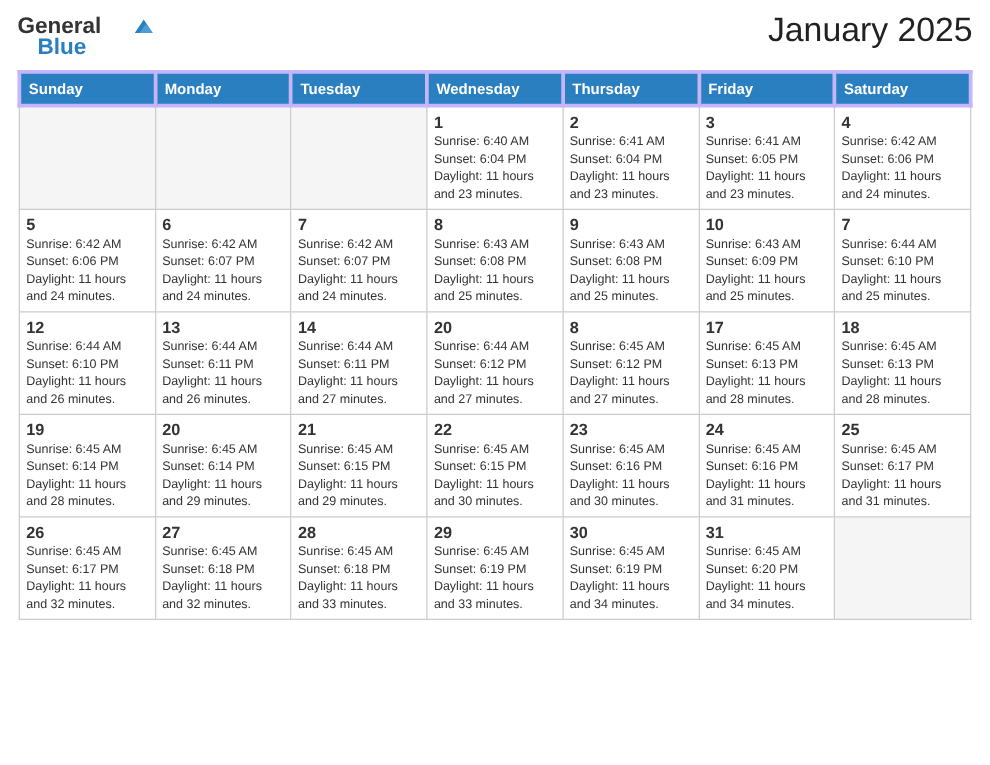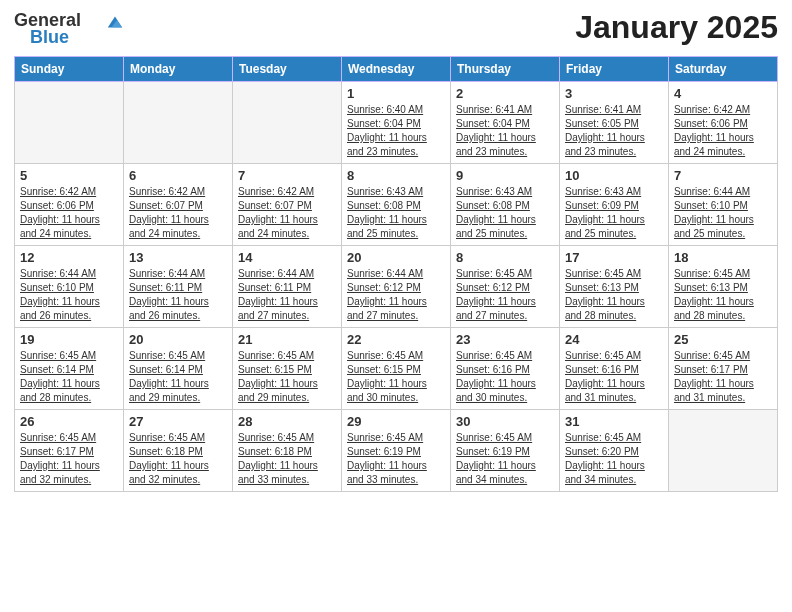--- a/index.html
+++ b/index.html
@@ -40,42 +40,42 @@
     }
     .logo-icon {
       width: 18px;
       height: 18px;
       margin-left: 1px;
     }
     .title-block {
       text-align: right;
     }
     .calendar-title {
-      font-size: 32px;
-      font-weight: bold;
+      font-size: 27px;
+      font-weight: normal;
       color: #222;
       line-height: 1.1;
     }
     .calendar-subtitle {
       font-size: 15px;
       color: #555;
     }
     table {
       width: 100%;
       border-collapse: collapse;
       table-layout: fixed;
     }
     thead tr th {
       background: #2a7fc1;
       color: #fff;
       font-size: 12px;
       font-weight: bold;
       text-align: left;
       padding: 5px 6px;
-      border: 1px solid #c4b5fd;
+      border: 3px solid #c4b5fd;
     }
     tbody tr td {
       border: 1px solid #ccc;
       vertical-align: top;
       padding: 4px 5px;
       height: 82px;
       background: #fff;
       font-size: 10.5px;
       color: #333;
     }
@@ -85,31 +85,30 @@
     .day-num {
       font-size: 13px;
       font-weight: bold;
       display: block;
       margin-bottom: 2px;
     }
     .day-info {
       font-size: 10px;
       color: #333;
       line-height: 1.4;
-      text-decoration: underline;
     }
   </style>
 </head>
 <body>
 
 <div class="page">
   <div class="header">
     <div class="logo">
       <div style="display:flex;flex-direction:column;align-items:flex-start;">
-        <div style="display:flex;align-items:flex-end;gap:24px;">
+        <div style="display:flex;align-items:center;gap:24px;">
           <span class="logo-text-general">General</span>
           <svg class="logo-icon" viewBox="0 0 20 20" xmlns="http://www.w3.org/2000/svg">
             <polygon points="2,16 10,4 18,16" fill="#2a7fc1"></polygon>
             <polygon points="6,16 12,8 18,16" fill="#5aaae0" opacity="0.7"></polygon>
           </svg>
         </div>
         <span class="logo-text-blue" style="margin-top:-4px;">Blue</span>
       </div>
     </div>
     <div class="title-block">

